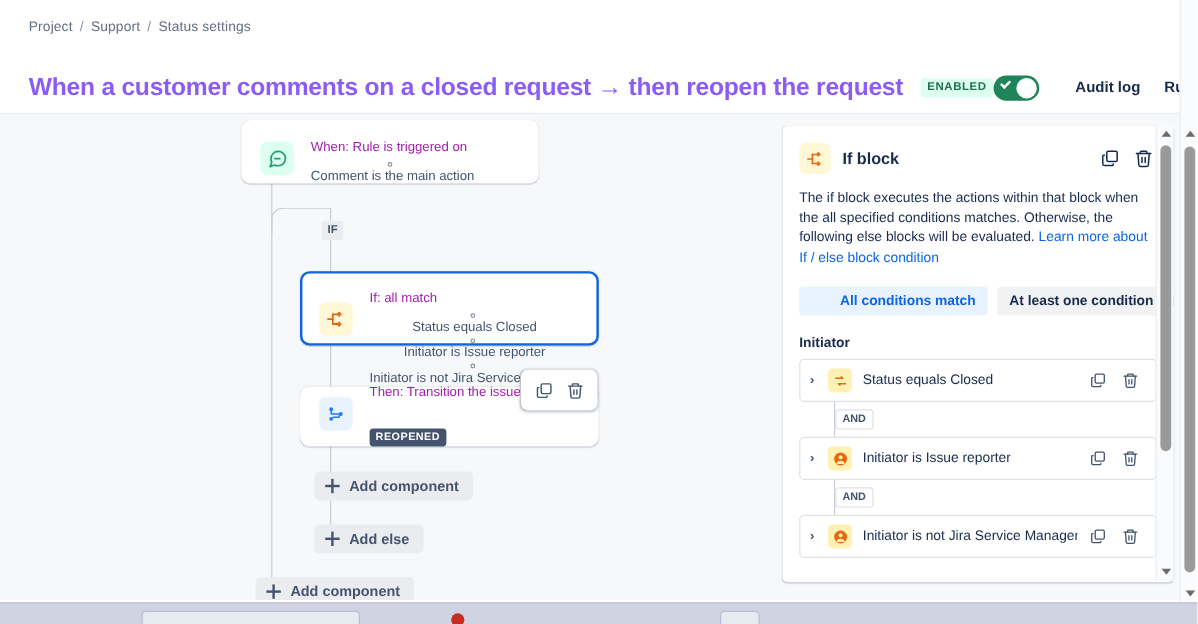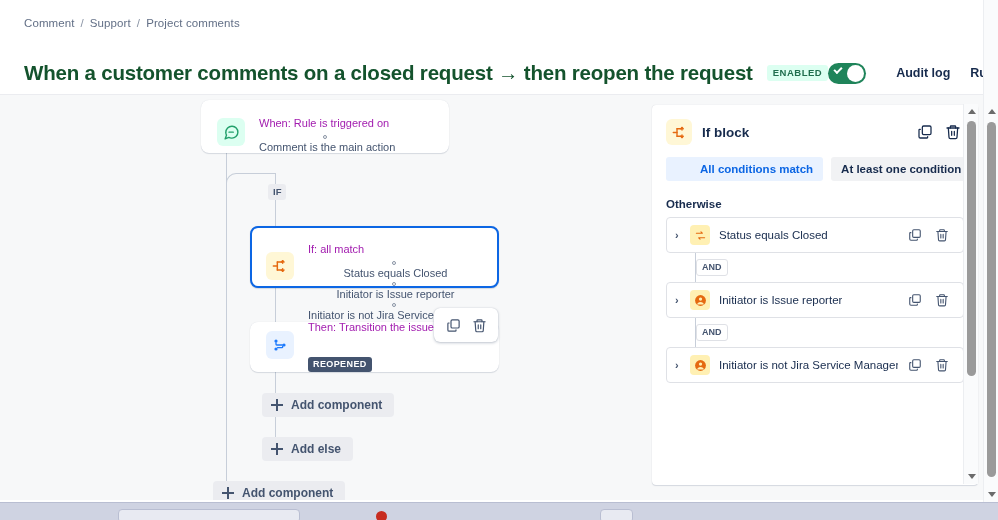--- a/index.html
+++ b/index.html
@@ -34,21 +34,21 @@
     position: absolute;
     left: 24px; top: 56px;
     right: 14px;
     height: 34px;
     display: flex;
     align-items: center;
   }
   .rule-title {
     font-size: 20.5px;
     font-weight: bold;
-    color: #14532d;
+    color: #8b5cf6;
     letter-spacing: -0.2px;
     white-space: nowrap;
   }
   .enabled-lozenge {
     margin-left: 14px;
     background: #dcfff1;
     color: #206e4e;
     font-size: 9.5px;
     font-weight: bold;
     letter-spacing: 0.5px;
@@ -408,21 +408,21 @@
     background: #c72c20;
     top: 8px;
   }
 </style>
 </head>
 <body>
 
 <div id="app">
 
   <div class="breadcrumb">
-    <span class="crumb">Comment</span><span class="sep">/</span><span class="crumb">Support</span><span class="sep">/</span><span class="crumb">Project comments</span>
+    <span class="crumb">Project</span><span class="sep">/</span><span class="crumb">Support</span><span class="sep">/</span><span class="crumb">Status settings</span>
   </div>
 
   <div class="title-row">
     <div class="rule-title">When a customer comments on a closed request → then reopen the request</div>
     <div class="enabled-lozenge">ENABLED</div>
     <div class="title-actions">
       <div class="toggle">
         <div class="chk"></div>
         <div class="knob"></div>
       </div>
@@ -559,28 +559,31 @@
               <svg width="16" height="16" viewBox="0 0 24 24" fill="none" stroke="#172b4d" stroke-width="1.9" stroke-linecap="round" stroke-linejoin="round">
                 <path d="M3 6h18"></path>
                 <path d="M8 6V4a1 1 0 0 1 1-1h6a1 1 0 0 1 1 1v2"></path>
                 <path d="M5 6l1 14a2 2 0 0 0 2 2h8a2 2 0 0 0 2-2l1-14"></path>
                 <path d="M10 11v6M14 11v6"></path>
               </svg>
             </div>
           </div>
         </div>
 
+        <div class="panel-desc">
+          <span>The if block executes the actions within that block when the all specified conditions matches. Otherwise, the following else blocks will be evaluated. </span><a>Learn more about If / else block condition</a>
+        </div>
 
 
         <div class="seg-row">
           <div class="seg active">All conditions match</div>
           <div class="seg inactive">At least one condition matches</div>
         </div>
 
-        <div class="section-label" style="margin-bottom:7px;">Otherwise</div>
+        <div class="section-label" style="margin-bottom:7px;">Initiator</div>
 
         <div class="cond-card">
           <span class="chev">›</span>
           <span class="cond-icon">
             <svg width="11" height="11" viewBox="0 0 24 24" fill="none" stroke="#e56910" stroke-width="2.4" stroke-linecap="round" stroke-linejoin="round">
               <path d="M3 7h13l-3-3M21 17H8l3 3"></path>
             </svg>
           </span>
           <span class="cond-text">Status equals Closed</span>
           <span class="cond-tools">

